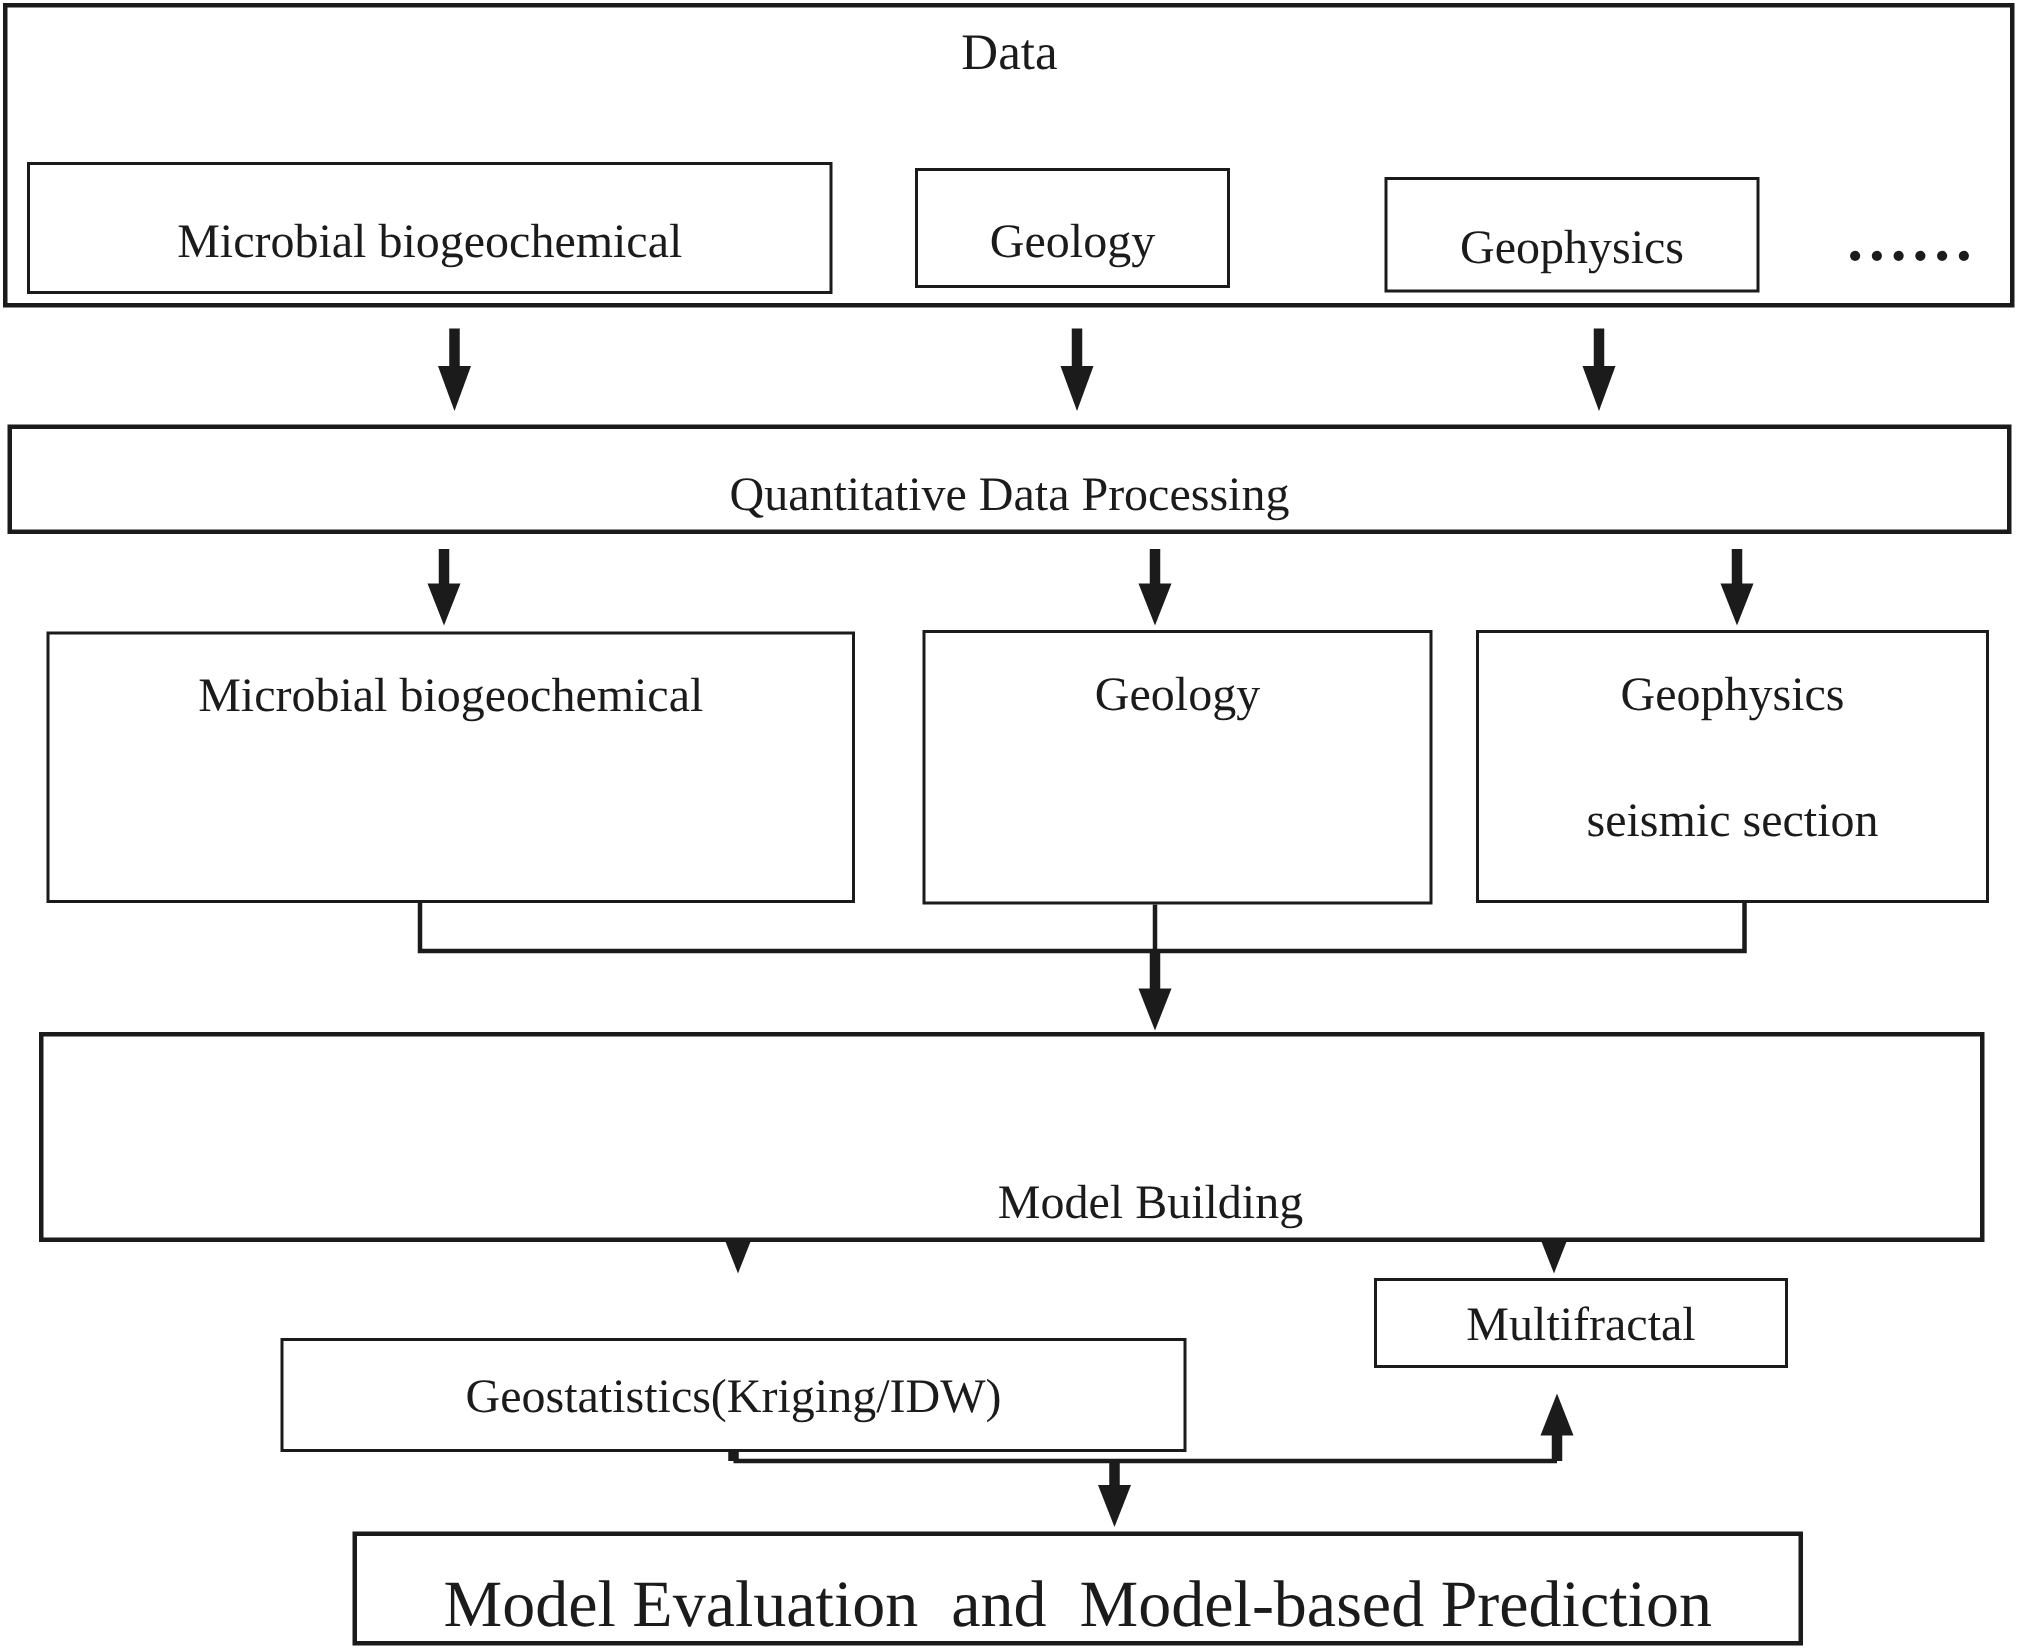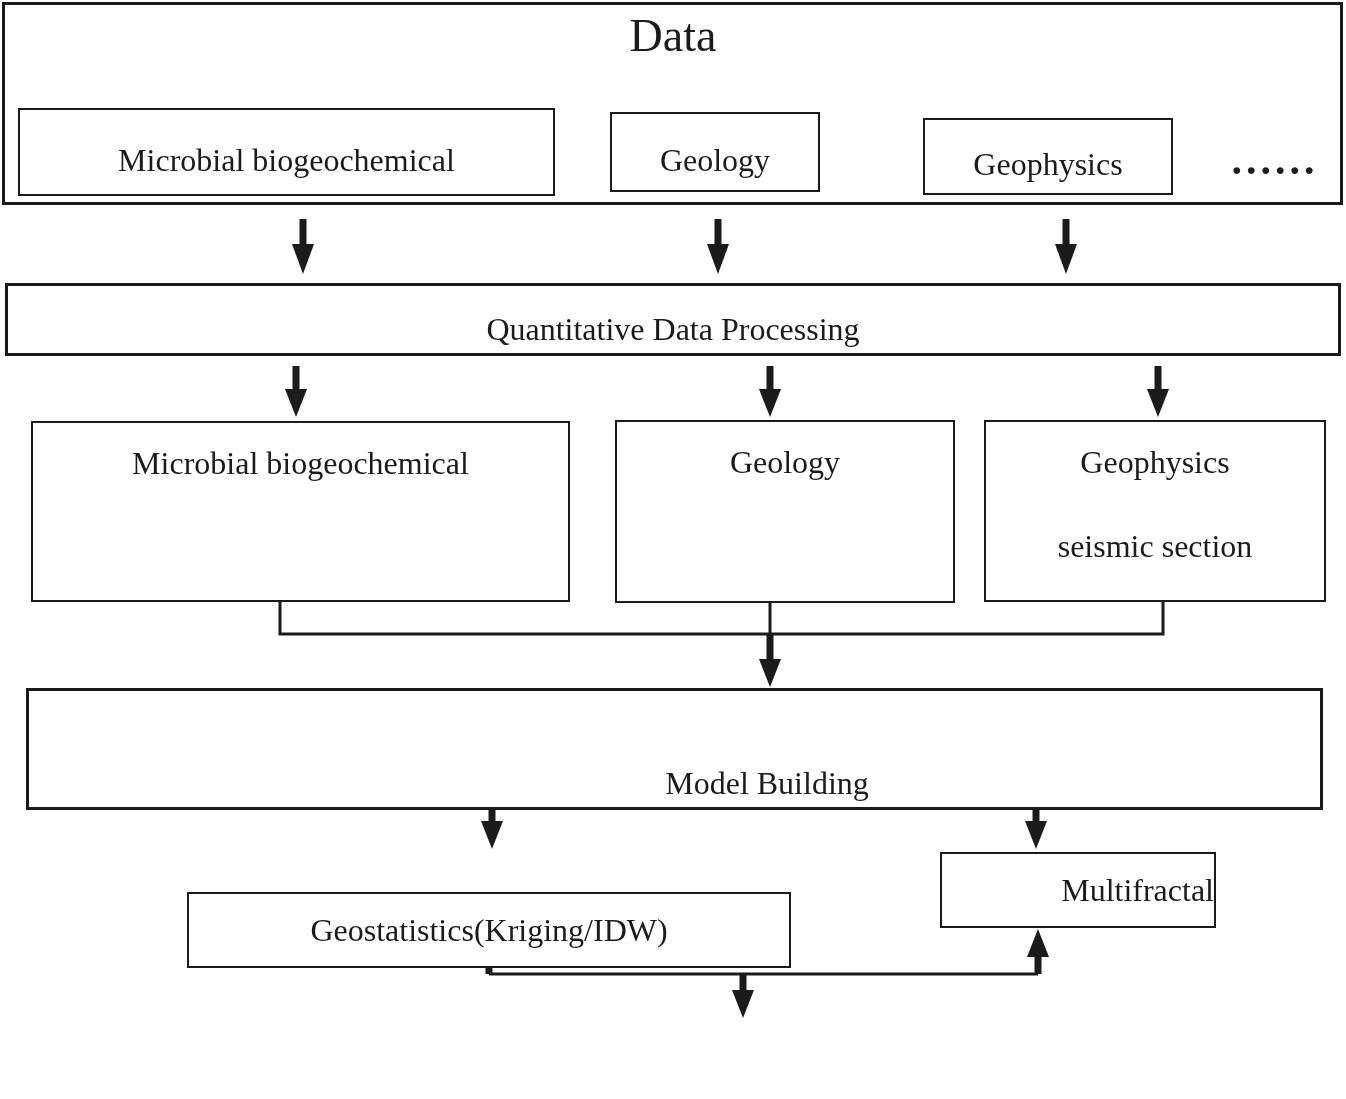--- a/index.html
+++ b/index.html
@@ -33,43 +33,43 @@
     text-align: center;
     z-index: 2;
   }
   .thick { border-width: 3px; align-items: flex-end; }
   .label {
     display: block;
   }
   
   #data-outer   { left: 2px;   top: 2px;    width: 1341px; height: 203px; }
   #data-title   { position: absolute; left: 0; top: 12px; width: 1346px;
-                  text-align: center; font-size: 46px; line-height: 48px; z-index: 3; }
+                  text-align: center; font-size: 34px; line-height: 48px; z-index: 3; }
   #src-microbial{ left: 18px;  top: 108px;  width: 537px;  height: 88px;  padding-top: 16px; z-index: 3; }
   #src-geology  { left: 610px; top: 112px;  width: 210px;  height: 80px;  padding-top: 16px; z-index: 3; }
   #src-geophys  { left: 923px; top: 118px;  width: 250px;  height: 77px;  padding-top: 14px; z-index: 3; }
   #more-dots    { position: absolute; left: 1210px; top: 136px; width: 130px;
                   text-align: center; font-size: 42px; font-weight: bold;
                   letter-spacing: 4px; line-height: 48px; z-index: 3; }
   
   #qdp-box      { left: 5px;   top: 283px;  width: 1336px; height: 73px; }
   
   .two-line {
     flex-direction: column;
     justify-content: space-between;
     padding: 16px 0 30px 0;
   }
   #out-microbial{ left: 31px;  top: 421px;  width: 539px;  height: 181px; }
   #out-geology  { left: 615px; top: 420px;  width: 340px;  height: 183px; }
   #out-geophys  { left: 984px; top: 420px;  width: 342px;  height: 182px; }
   
-  #model-box    { left: 26px;  top: 688px;  width: 1297px; height: 122px; padding-left: 185px; }
+  #model-box    { left: 26px;  top: 688px;  width: 1297px; height: 140px; padding-left: 185px; }
   
   #geostat-box  { left: 187px; top: 892px;  width: 604px;  height: 76px; }
-  #multif-box   { left: 940px; top: 852px;  width: 276px;  height: 76px; justify-content: flex-end; }
+  #multif-box   { left: 916px; top: 852px;  width: 276px;  height: 60px; }
   
   #eval-box     { left: 235px; top: 1021px; width: 967px;  height: 76px; font-size: 44px; }
   #eval-box .label { white-space: pre; }
   
   #connector-layer {
     position: absolute;
     left: 0; top: 0;
     width: 1346px; height: 1099px;
     z-index: 1;
     pointer-events: none;
@@ -179,14 +179,17 @@
     <span class="label">Model Building</span>
   </div>
 
   <div class="box" id="geostat-box">
     <span class="label">Geostatistics(Kriging/IDW)</span>
   </div>
   <div class="box" id="multif-box">
     <span class="label">Multifractal</span>
   </div>
 
+  <div class="box thick" id="eval-box">
+    <span class="label">Model Evaluation  and  Model-based Prediction</span>
+  </div>
 
 </div>
 
 </body></html>

